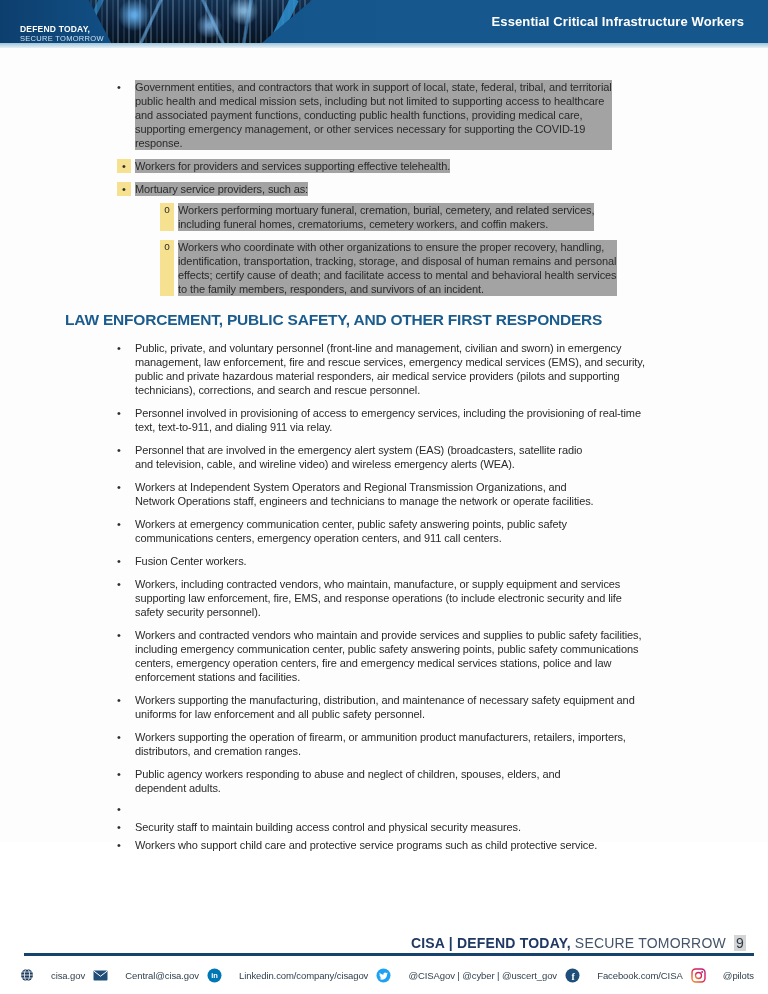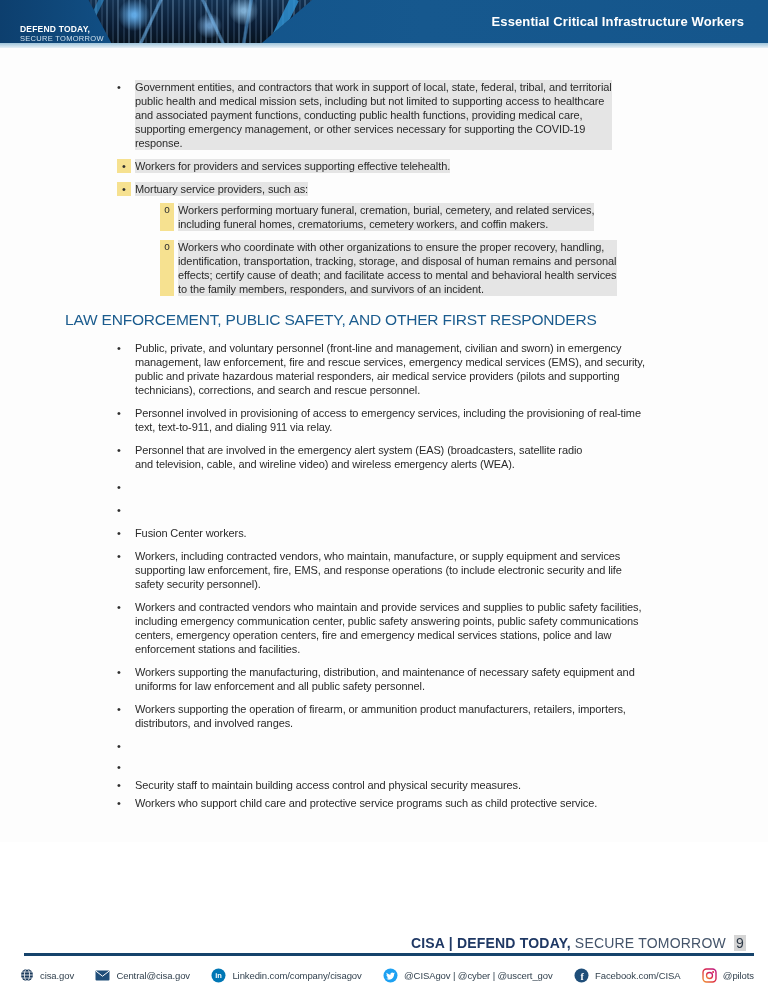--- a/index.html
+++ b/index.html
@@ -57,45 +57,45 @@
   .content { position:absolute; top:80px; left:0; width:768px; }
   .bullet { display:flex; margin-bottom:9px; }
   .lvl1 { padding-left:117px; }
   .lvl2 { padding-left:160px; }
   .marker { flex:none; width:18px; font-size:11px; line-height:14px; color:#2e2e2e; }
   .lvl2 .marker { width:20px; font-size:10px; }
   .btext {
     font-size:11px; line-height:14px; letter-spacing:-0.1px;
     white-space:pre-line; max-width:600px; color:#2a2a2a;
   }
-  .hl { background:#e5e5e5; box-decoration-break:clone; -webkit-box-decoration-break:clone; }
+  .hl { background:#a3a3a3; box-decoration-break:clone; -webkit-box-decoration-break:clone; }
   .marker.hl { background:#f6e190; width:14px; margin-right:4px; text-align:center; }
   .gap7 { margin-bottom:7px; }
   .gap4 { margin-bottom:4px; }
   .section-heading {
     margin:14px 0 11px 65px;
-    color:#1b5c8e; font-weight:normal; font-size:15.5px; letter-spacing:-0.2px; line-height:20px;
+    color:#1b5c8e; font-weight:bold; font-size:15.5px; letter-spacing:-0.2px; line-height:20px;
   }
 
   
   .foot-brand {
     position:absolute; top:935px; right:22px; font-size:14px; letter-spacing:.2px;
     color:#44546a; white-space:nowrap;
   }
   .foot-brand .b { font-weight:bold; color:#1f3864; }
   .foot-brand .pg { background:#d5d5d5; color:#2e3a48; padding:0 2px; margin-left:4px; }
   .foot-rule {
     position:absolute; top:953px; left:24px; width:730px; height:3px; background:#16436b;
   }
   .social {
     position:absolute; top:960px; left:0; width:768px; height:30px;
     display:flex; align-items:center; justify-content:space-between;
     padding:0 14px 0 20px;
   }
-  .soc { display:flex; align-items:center; gap:6px; text-decoration:none; cursor:pointer; }
+  .soc { display:flex; align-items:center; gap:17px; text-decoration:none; cursor:pointer; }
   .soc .lbl { font-size:9.5px; color:#33424f; letter-spacing:-0.1px; white-space:nowrap; }
   .soc svg { display:block; }
 </style>
 </head>
 <body>
 
 <div class="page">
 
   <div class="hdr">
     <div class="tagline">
@@ -153,23 +153,27 @@
       <span class="btext">Personnel involved in provisioning of access to emergency services, including the provisioning of real-time
 text, text-to-911, and dialing 911 via relay.</span>
     </div>
     <div class="bullet lvl1">
       <span class="marker">•</span>
       <span class="btext">Personnel that are involved in the emergency alert system (EAS) (broadcasters, satellite radio
 and television, cable, and wireline video) and wireless emergency alerts (WEA).</span>
     </div>
     <div class="bullet lvl1">
       <span class="marker">•</span>
-    </div>
-    <div class="bullet lvl1">
-      <span class="marker">•</span>
+      <span class="btext">Workers at Independent System Operators and Regional Transmission Organizations, and
+Network Operations staff, engineers and technicians to manage the network or operate facilities.</span>
+    </div>
+    <div class="bullet lvl1">
+      <span class="marker">•</span>
+      <span class="btext">Workers at emergency communication center, public safety answering points, public safety
+communications centers, emergency operation centers, and 911 call centers.</span>
     </div>
     <div class="bullet lvl1">
       <span class="marker">•</span>
       <span class="btext">Fusion Center workers.</span>
     </div>
     <div class="bullet lvl1">
       <span class="marker">•</span>
       <span class="btext">Workers, including contracted vendors, who maintain, manufacture, or supply equipment and services
 supporting law enforcement, fire, EMS, and response operations (to include electronic security and life
 safety security personnel).</span>
@@ -182,24 +186,26 @@
 enforcement stations and facilities.</span>
     </div>
     <div class="bullet lvl1">
       <span class="marker">•</span>
       <span class="btext">Workers supporting the manufacturing, distribution, and maintenance of necessary safety equipment and
 uniforms for law enforcement and all public safety personnel.</span>
     </div>
     <div class="bullet lvl1">
       <span class="marker">•</span>
       <span class="btext">Workers supporting the operation of firearm, or ammunition product manufacturers, retailers, importers,
-distributors, and involved ranges.</span>
+distributors, and cremation ranges.</span>
     </div>
     <div class="bullet lvl1 gap7">
       <span class="marker">•</span>
+      <span class="btext">Public agency workers responding to abuse and neglect of children, spouses, elders, and
+dependent adults.</span>
     </div>
     <div class="bullet lvl1 gap4">
       <span class="marker">•</span>
     </div>
     <div class="bullet lvl1 gap4">
       <span class="marker">•</span>
       <span class="btext">Security staff to maintain building access control and physical security measures.</span>
     </div>
     <div class="bullet lvl1">
       <span class="marker">•</span>

